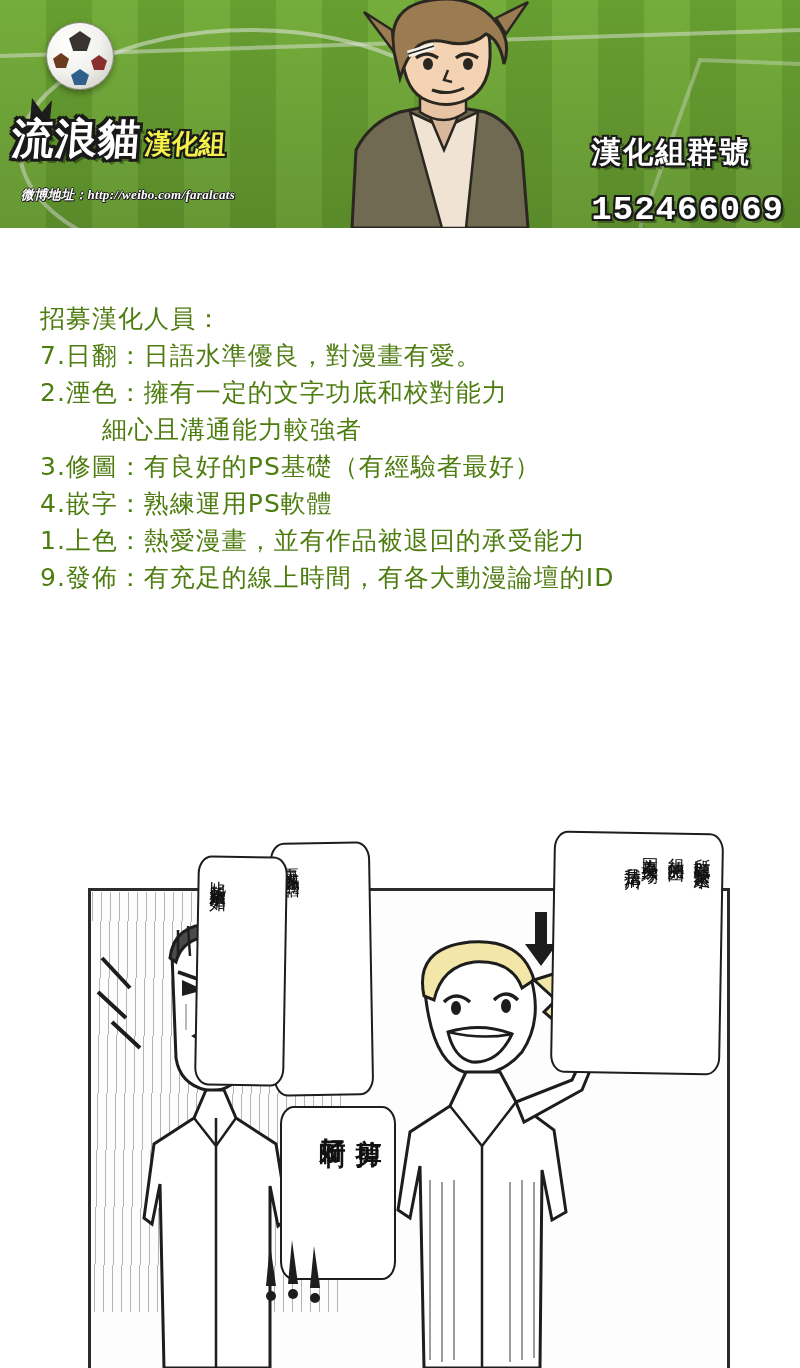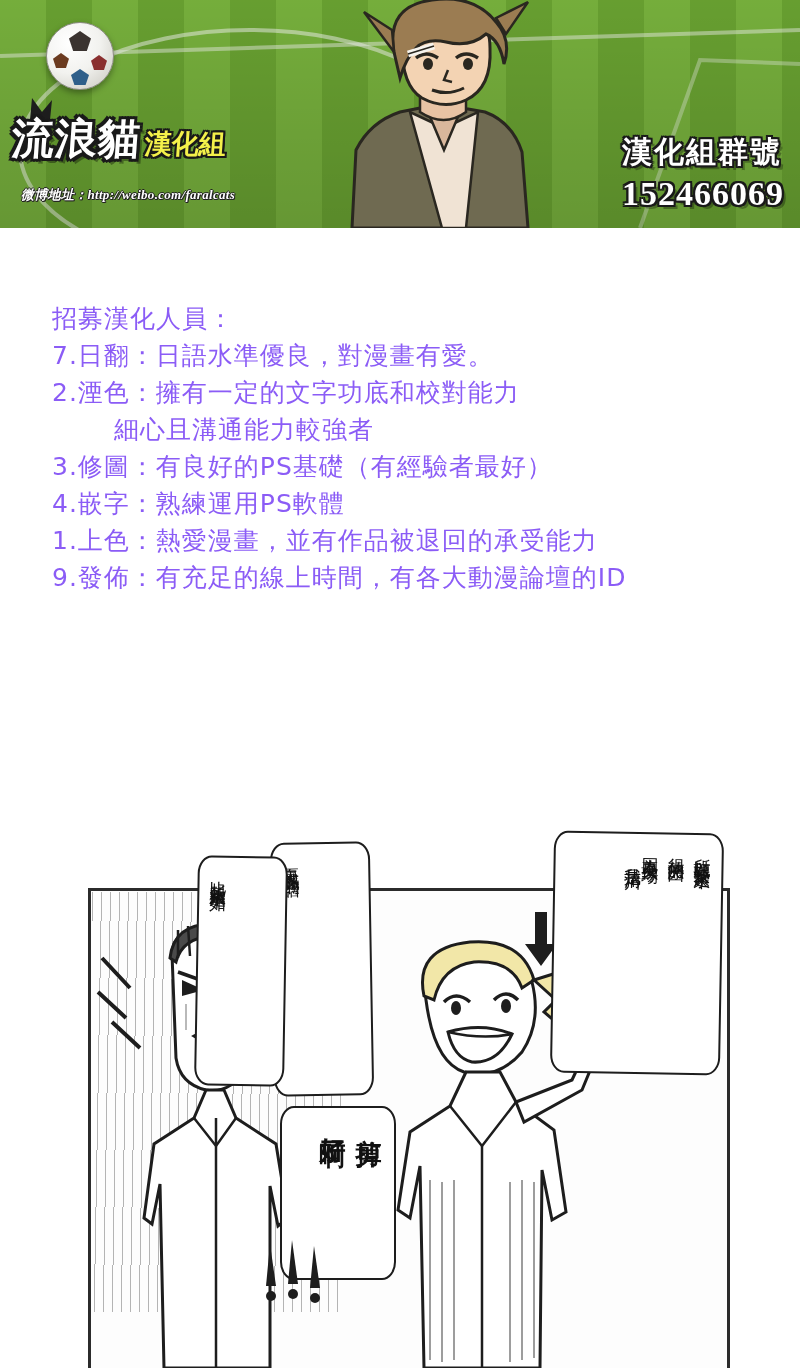--- a/index.html
+++ b/index.html
@@ -129,39 +129,39 @@
     font-weight: bold;
     font-size: 30px;
     color: #ffffff;
     text-shadow:
       2px 0 0 #1a1a1a, -2px 0 0 #1a1a1a, 0 2px 0 #1a1a1a, 0 -2px 0 #1a1a1a,
       2px 2px 0 #1a1a1a, -2px 2px 0 #1a1a1a, 2px -2px 0 #1a1a1a, -2px -2px 0 #1a1a1a,
       4px 4px 0 rgba(0,0,0,.3);
     letter-spacing: 2px;
   }
   .qq-number {
-    font-family: Liberation Serif, serif;
+    font-family: Liberation Mono, monospace;
     font-weight: bold;
     font-size: 34px;
     color: #ffffff;
     text-shadow:
       2px 0 0 #1a1a1a, -2px 0 0 #1a1a1a, 0 2px 0 #1a1a1a, 0 -2px 0 #1a1a1a,
       2px 2px 0 #1a1a1a, -2px 2px 0 #1a1a1a, 2px -2px 0 #1a1a1a, -2px -2px 0 #1a1a1a,
       4px 4px 0 rgba(0,0,0,.3);
     letter-spacing: 1px;
-    margin-top: 2px;
+    margin-top: 18px;
   }
 
   
   .recruit {
     position: absolute;
-    left: 52px; top: 300px;
+    left: 40px; top: 300px;
     width: 720px;
     font-family: "DejaVu Sans", sans-serif;
-    color: #8b5cf6;
+    color: #4d7c0f;
     font-size: 25px;
     line-height: 37px;
     letter-spacing: 1px;
     font-weight: 500;
   }
   .recruit .line { white-space: pre; }
   .recruit .indent { padding-left: 62px; }
 
   
   .comic {

